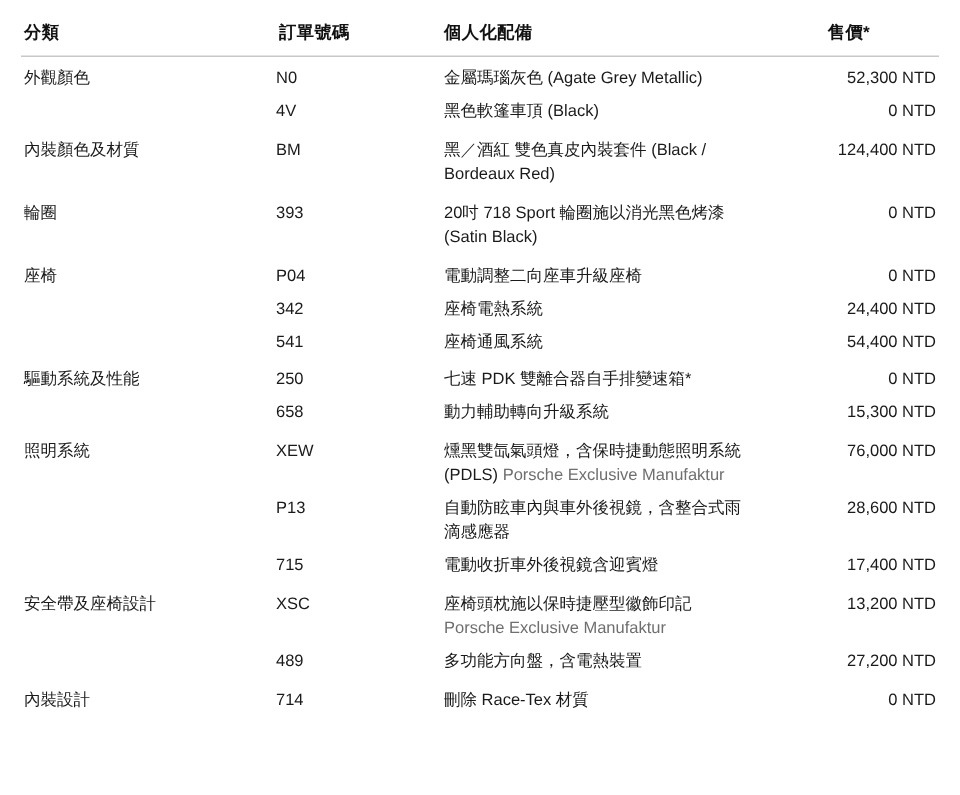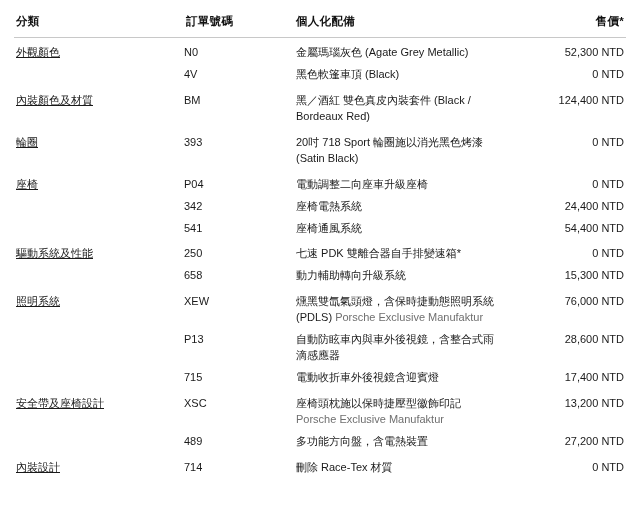--- a/index.html
+++ b/index.html
@@ -35,41 +35,40 @@
   thead th {
     font-size: 11.5px;
     font-weight: bold;
     text-align: left;
     padding: 4px 6px 8px 2px;
     vertical-align: bottom;
     color: #111;
     letter-spacing: 0.3px;
   }
   thead th.price {
-    text-align: right;
+    text-align: center;
     padding-right: 2px;
   }
   .hr-row td {
     padding: 0;
   }
   .hr {
     border-top: 1px solid #c8c8c8;
     height: 0;
     font-size: 0;
     line-height: 0;
   }
   tbody td {
     vertical-align: top;
     padding: 3px 6px 3px 2px;
     line-height: 1.45;
     color: #1a1a1a;
   }
   tbody td.cat {
     padding-left: 2px;
-    text-decoration: underline;
   }
   tbody td.code {
     padding-left: 0;
   }
   tbody td.desc {
     padding-right: 10px;
   }
   tbody td.price {
     text-align: right;
     padding-right: 2px;

